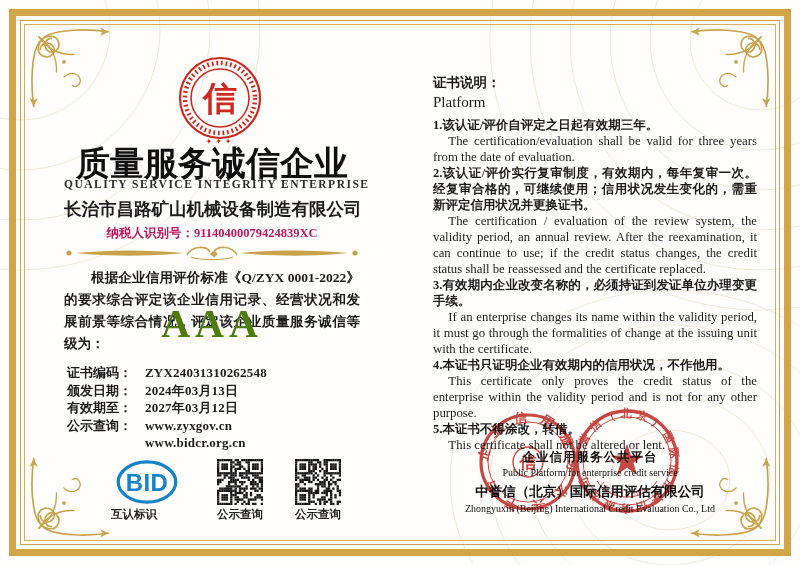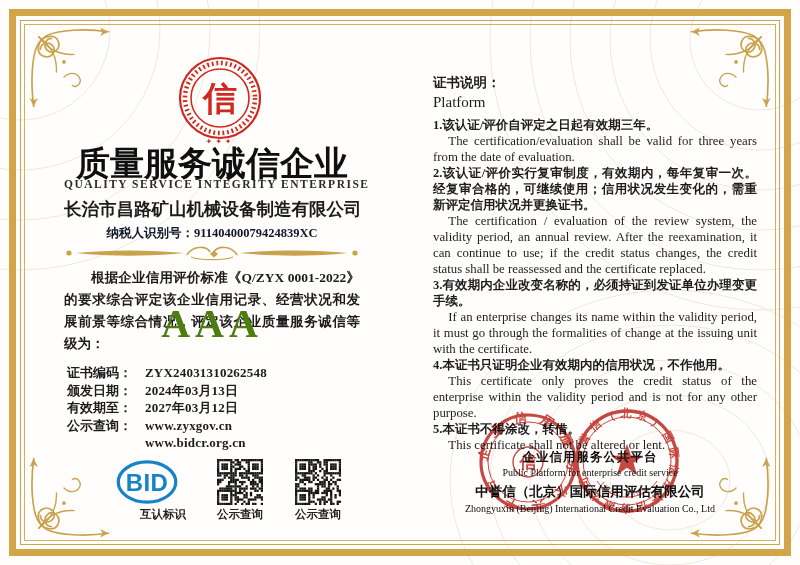--- a/index.html
+++ b/index.html
@@ -18,35 +18,35 @@
   
   .wm{position:absolute;pointer-events:none;}
   .wm circle,.wm ellipse{fill:none;stroke:#F0E8DA;stroke-width:1;}
   
   .leftcol{position:absolute;left:64px;top:0;width:296px;height:565px;}
   .logo{position:absolute;left:112px;top:56px;width:88px;height:92px;}
   .title{position:absolute;top:141px;width:100%;text-align:center;font-size:34px;font-weight:bold;color:#0f0f0f;white-space:nowrap;}
   .subtitle{position:absolute;top:178px;width:100%;text-align:center;font-size:11.5px;font-weight:bold;
             letter-spacing:1.5px;color:#2b2b2b;white-space:nowrap;}
   .company{position:absolute;top:197px;width:100%;text-align:right;font-size:17.5px;font-weight:bold;white-space:nowrap;}
-  .taxline{position:absolute;top:225px;width:100%;text-align:center;font-size:12.5px;font-weight:bold;color:#0f172a;}
+  .taxline{position:absolute;top:225px;width:100%;text-align:center;font-size:12.5px;font-weight:bold;color:#be185d;}
   .divider{position:absolute;left:0;top:244px;width:296px;height:18px;}
   .statement{position:absolute;top:267px;width:100%;font-size:13.5px;font-weight:bold;line-height:1.62;
              text-align:justify;text-indent:2em;margin:0;}
   .rating{position:absolute;top:300px;width:100%;text-align:center;font-size:40px;font-weight:bold;
           color:#4d7c0f;letter-spacing:5px;}
   .fields{position:absolute;top:366px;left:3px;width:290px;}
   .frow{display:flex;font-size:13px;line-height:14px;margin-bottom:3.5px;}
   .flabel{font-weight:bold;width:78px;flex:0 0 78px;}
   .fvalue{font-weight:bold;letter-spacing:.2px;}
   .badge-bid{position:absolute;left:51px;top:460px;width:64px;height:46px;}
   .badge-qr{position:absolute;top:459px;width:46px;height:46px;}
   .qr1{left:153px;} .qr2{left:231px;}
   .blabel{position:absolute;top:507px;width:70px;text-align:center;font-size:11.5px;font-weight:bold;color:#222;}
-  .bl1{left:52px;text-align:right;} .bl2{left:141px;} .bl3{left:219px;}
+  .bl1{left:35px;} .bl2{left:141px;} .bl3{left:219px;}
   
   .rightcol{position:absolute;left:433px;top:0;width:324px;}
   .ex-zh{position:absolute;top:74px;font-size:13.5px;font-weight:bold;margin:0;}
   .ex-en{position:absolute;top:94px;font-size:15px;margin:0;}
   .ex-items{position:absolute;top:117px;width:324px;}
   .ex-items p{margin:0;text-align:justify;line-height:16px;}
   .izh{font-weight:bold;font-size:12.5px;}
   .ien{font-size:12.8px;text-indent:1.2em;color:#1d1d1d;}
   
   .sealsvg{position:absolute;left:470px;top:401px;width:214px;height:120px;mix-blend-mode:multiply;opacity:.93;}

